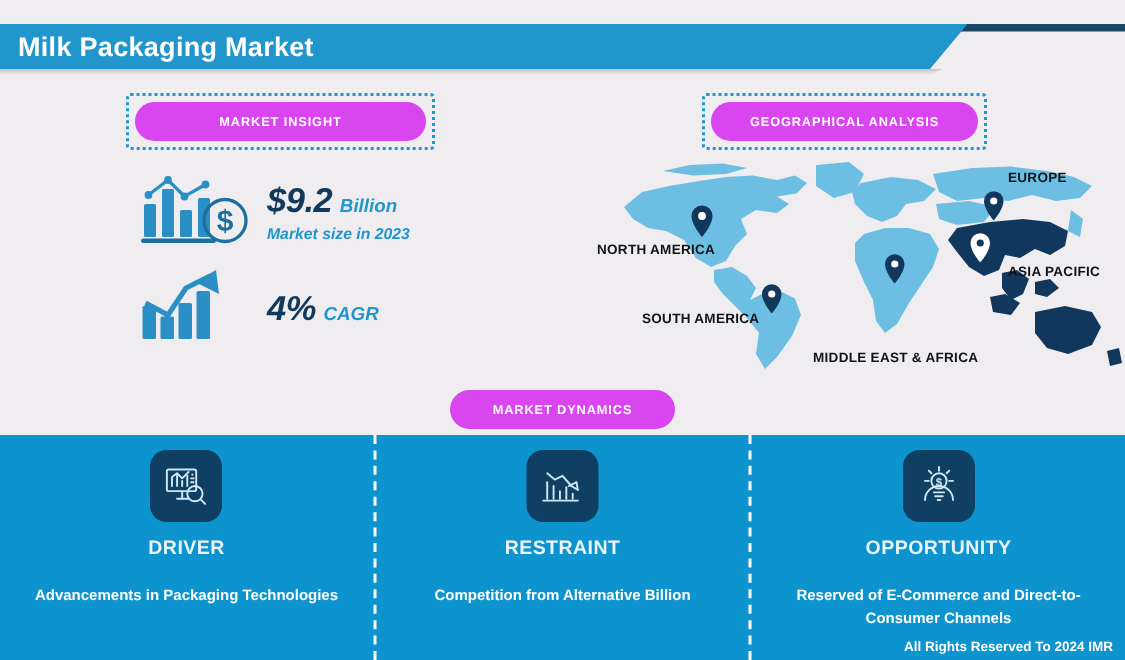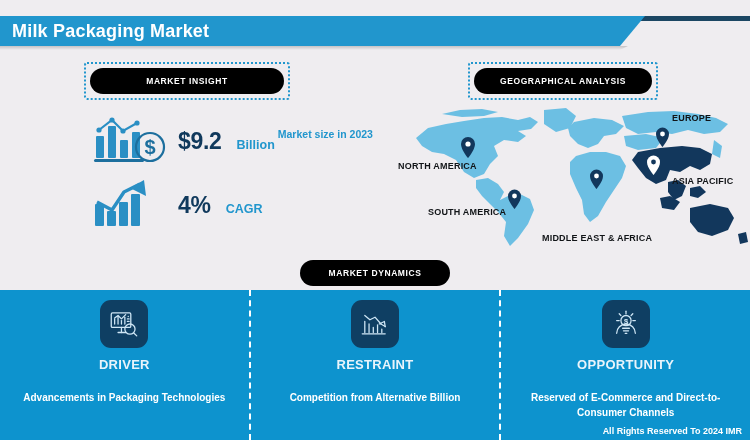--- a/index.html
+++ b/index.html
@@ -34,21 +34,21 @@
   }
 
   
   .pill-dotted {
     position: absolute;
     border: 2px dotted #2196cd;
     padding: 4px;
     border-radius: 3px;
   }
   .pill {
-    background: #000000;
+    background: #d946ef;
     border-radius: 13px;
     height: 26px;
     display: flex; align-items: center; justify-content: center;
   }
   .pill-label {
     color: #ffffff; font-size: 8.5px; font-weight: bold; letter-spacing: .6px;
   }
   #market-insight-wrap { left: 84px; top: 62px; width: 206px; }
   #market-insight-wrap .pill { width: 100%; }
   #geo-wrap { left: 468px; top: 62px; width: 190px; }
@@ -58,24 +58,24 @@
     position: absolute; left: 300px; top: 260px; width: 150px;
   }
 
   
   .stat-row {
     position: absolute; display: flex; align-items: center; gap: 12px;
   }
   #stat-size { left: 92px; top: 114px; }
   #stat-cagr { left: 92px; top: 178px; }
   .stat-icon { width: 74px; height: 54px; flex: 0 0 74px; }
-  .stat-text { display: flex; gap: 3px; }
+  .stat-text { display: flex; flex-direction: column; gap: 3px; font-style: italic; }
   .stat-headline { display: flex; align-items: baseline; gap: 5px; }
   .stat-value { font-size: 23px; font-weight: bold; color: #10395c; letter-spacing: -.3px; }
-  .stat-unit { font-size: 12.5px; font-weight: bold; color: #2196cd; margin-left: 10px; }
+  .stat-unit { font-size: 12.5px; font-weight: bold; color: #2196cd; }
   .stat-sub { font-size: 10.5px; font-weight: bold; color: #2196cd; }
 
   
   #map-area { position: absolute; left: 398px; top: 104px; width: 352px; height: 152px; }
   #map-svg { position: absolute; left: 0; top: 0; width: 352px; height: 152px; }
   .map-label {
     position: absolute; font-size: 9px; font-weight: bold; color: #111417;
     white-space: nowrap; letter-spacing: .2px;
   }
   #lbl-north-america { left: 0px;   top: 57px; }

